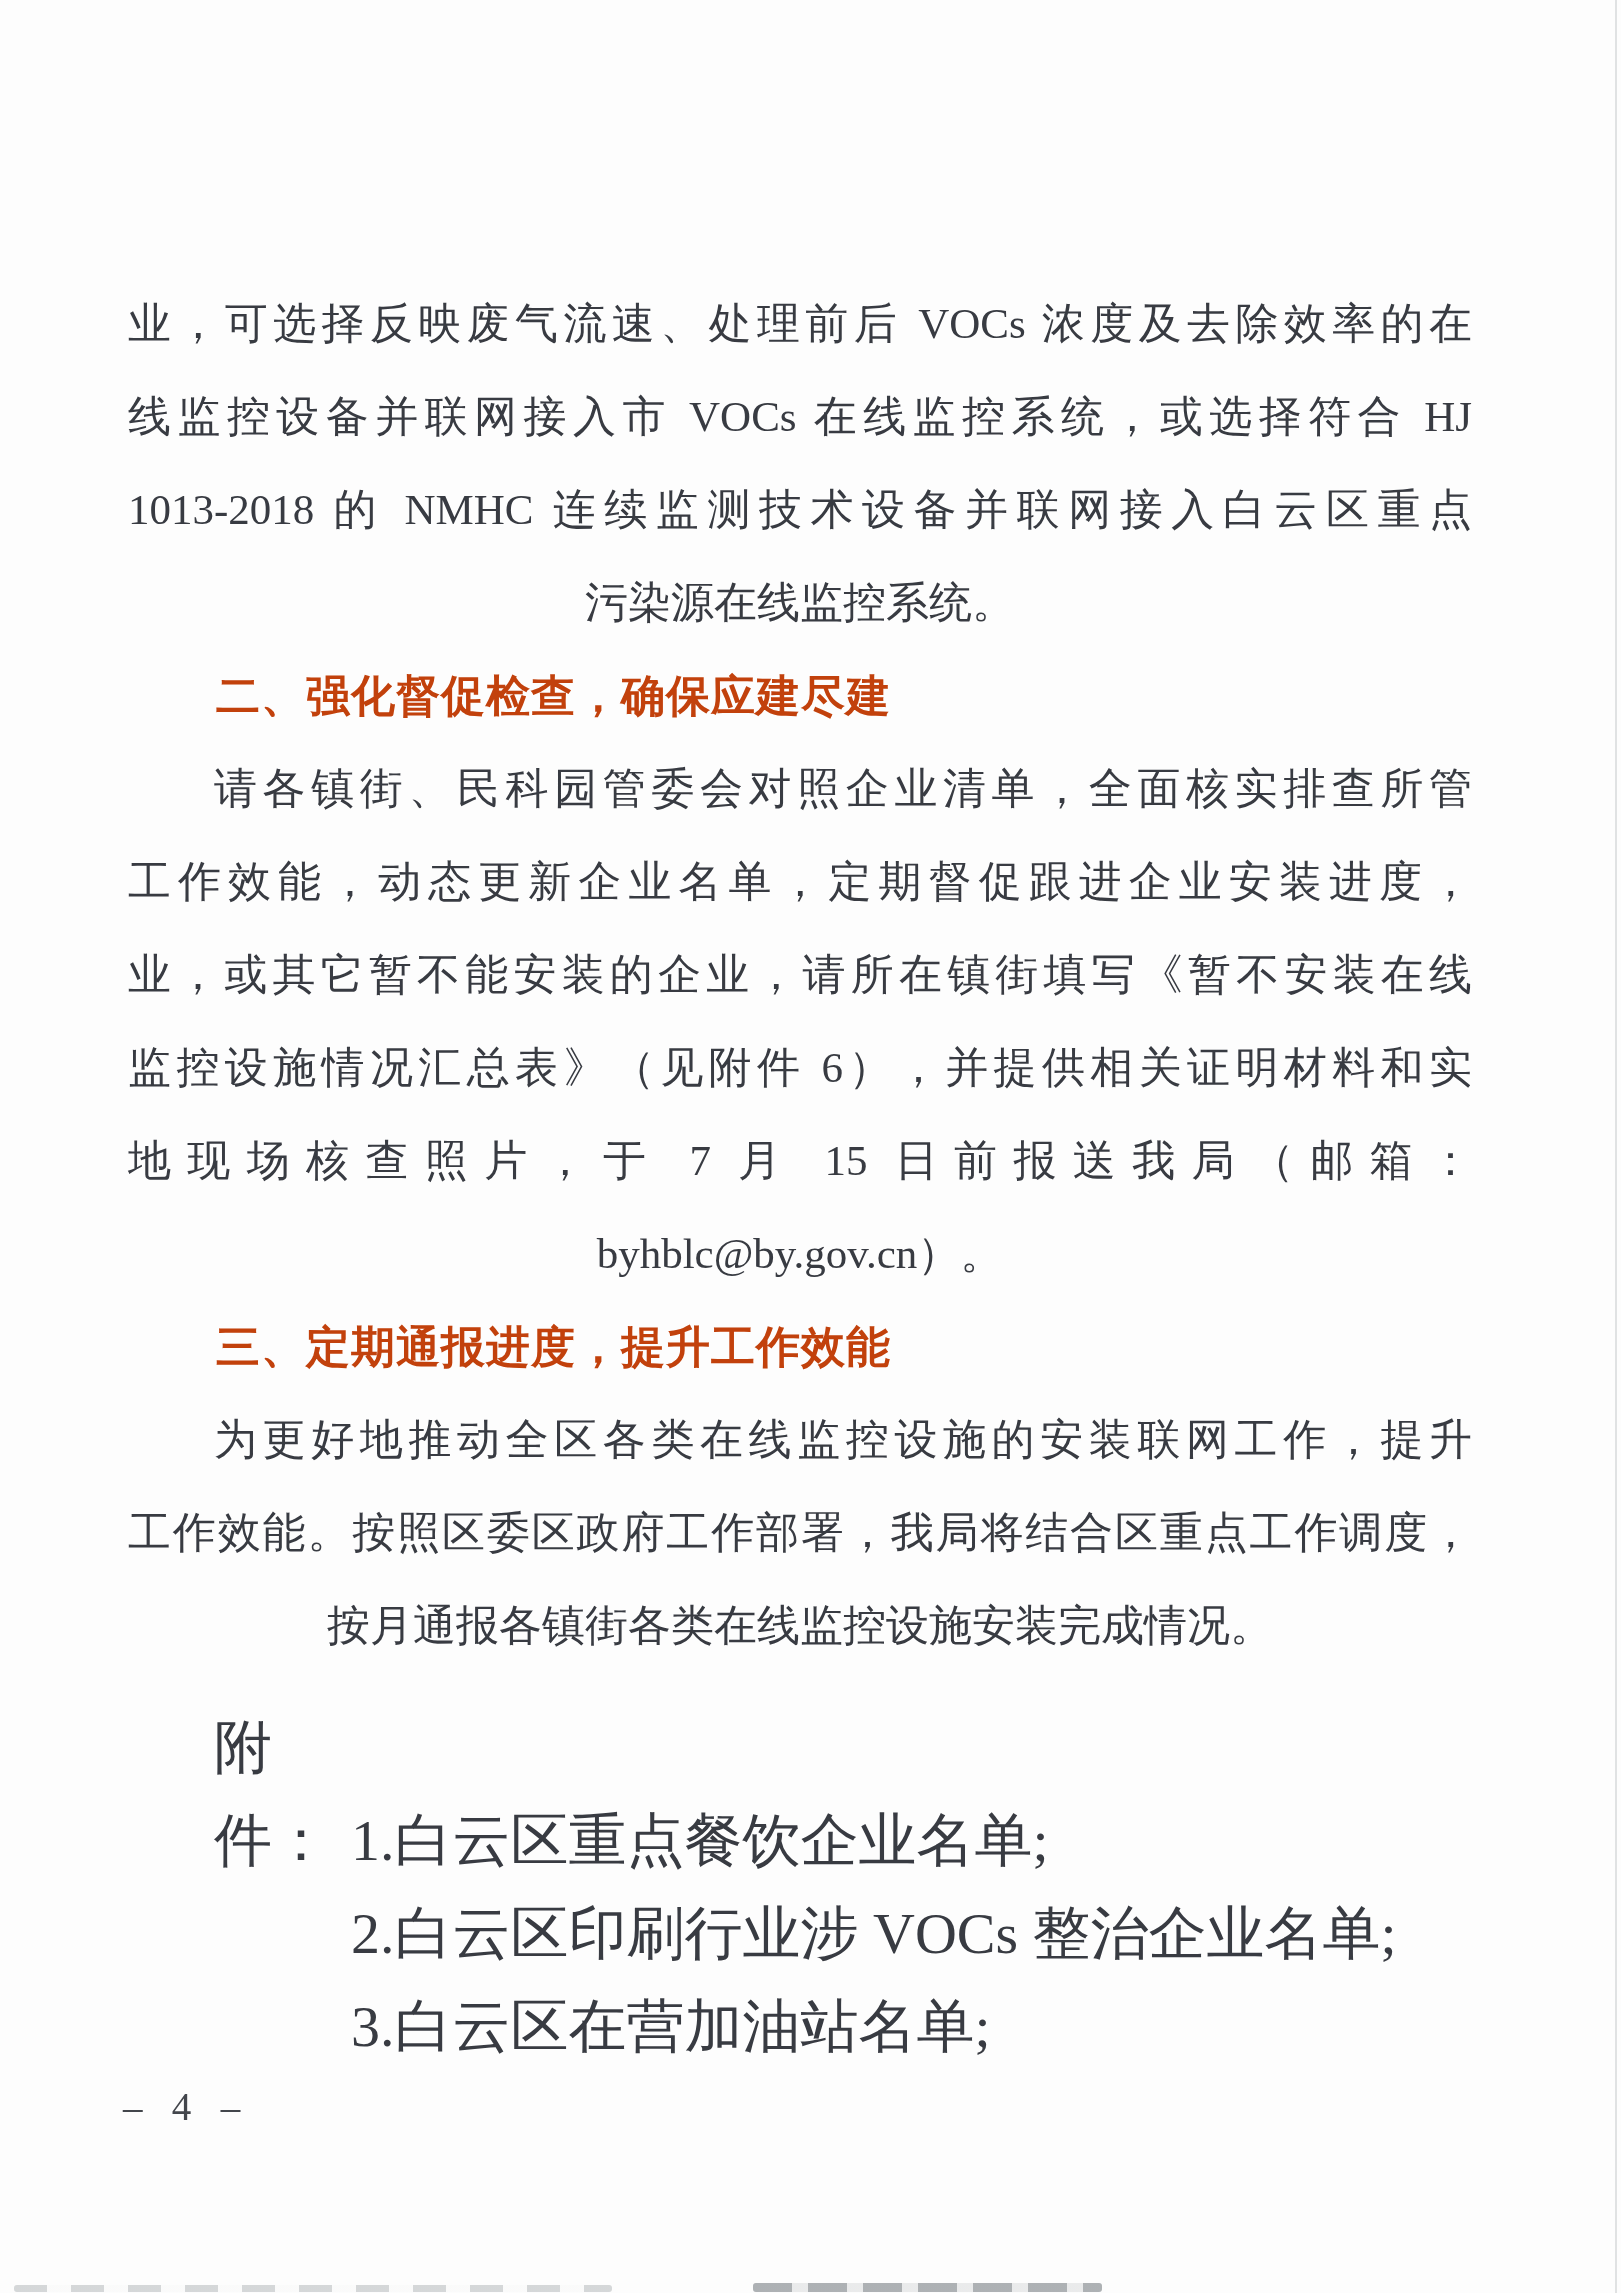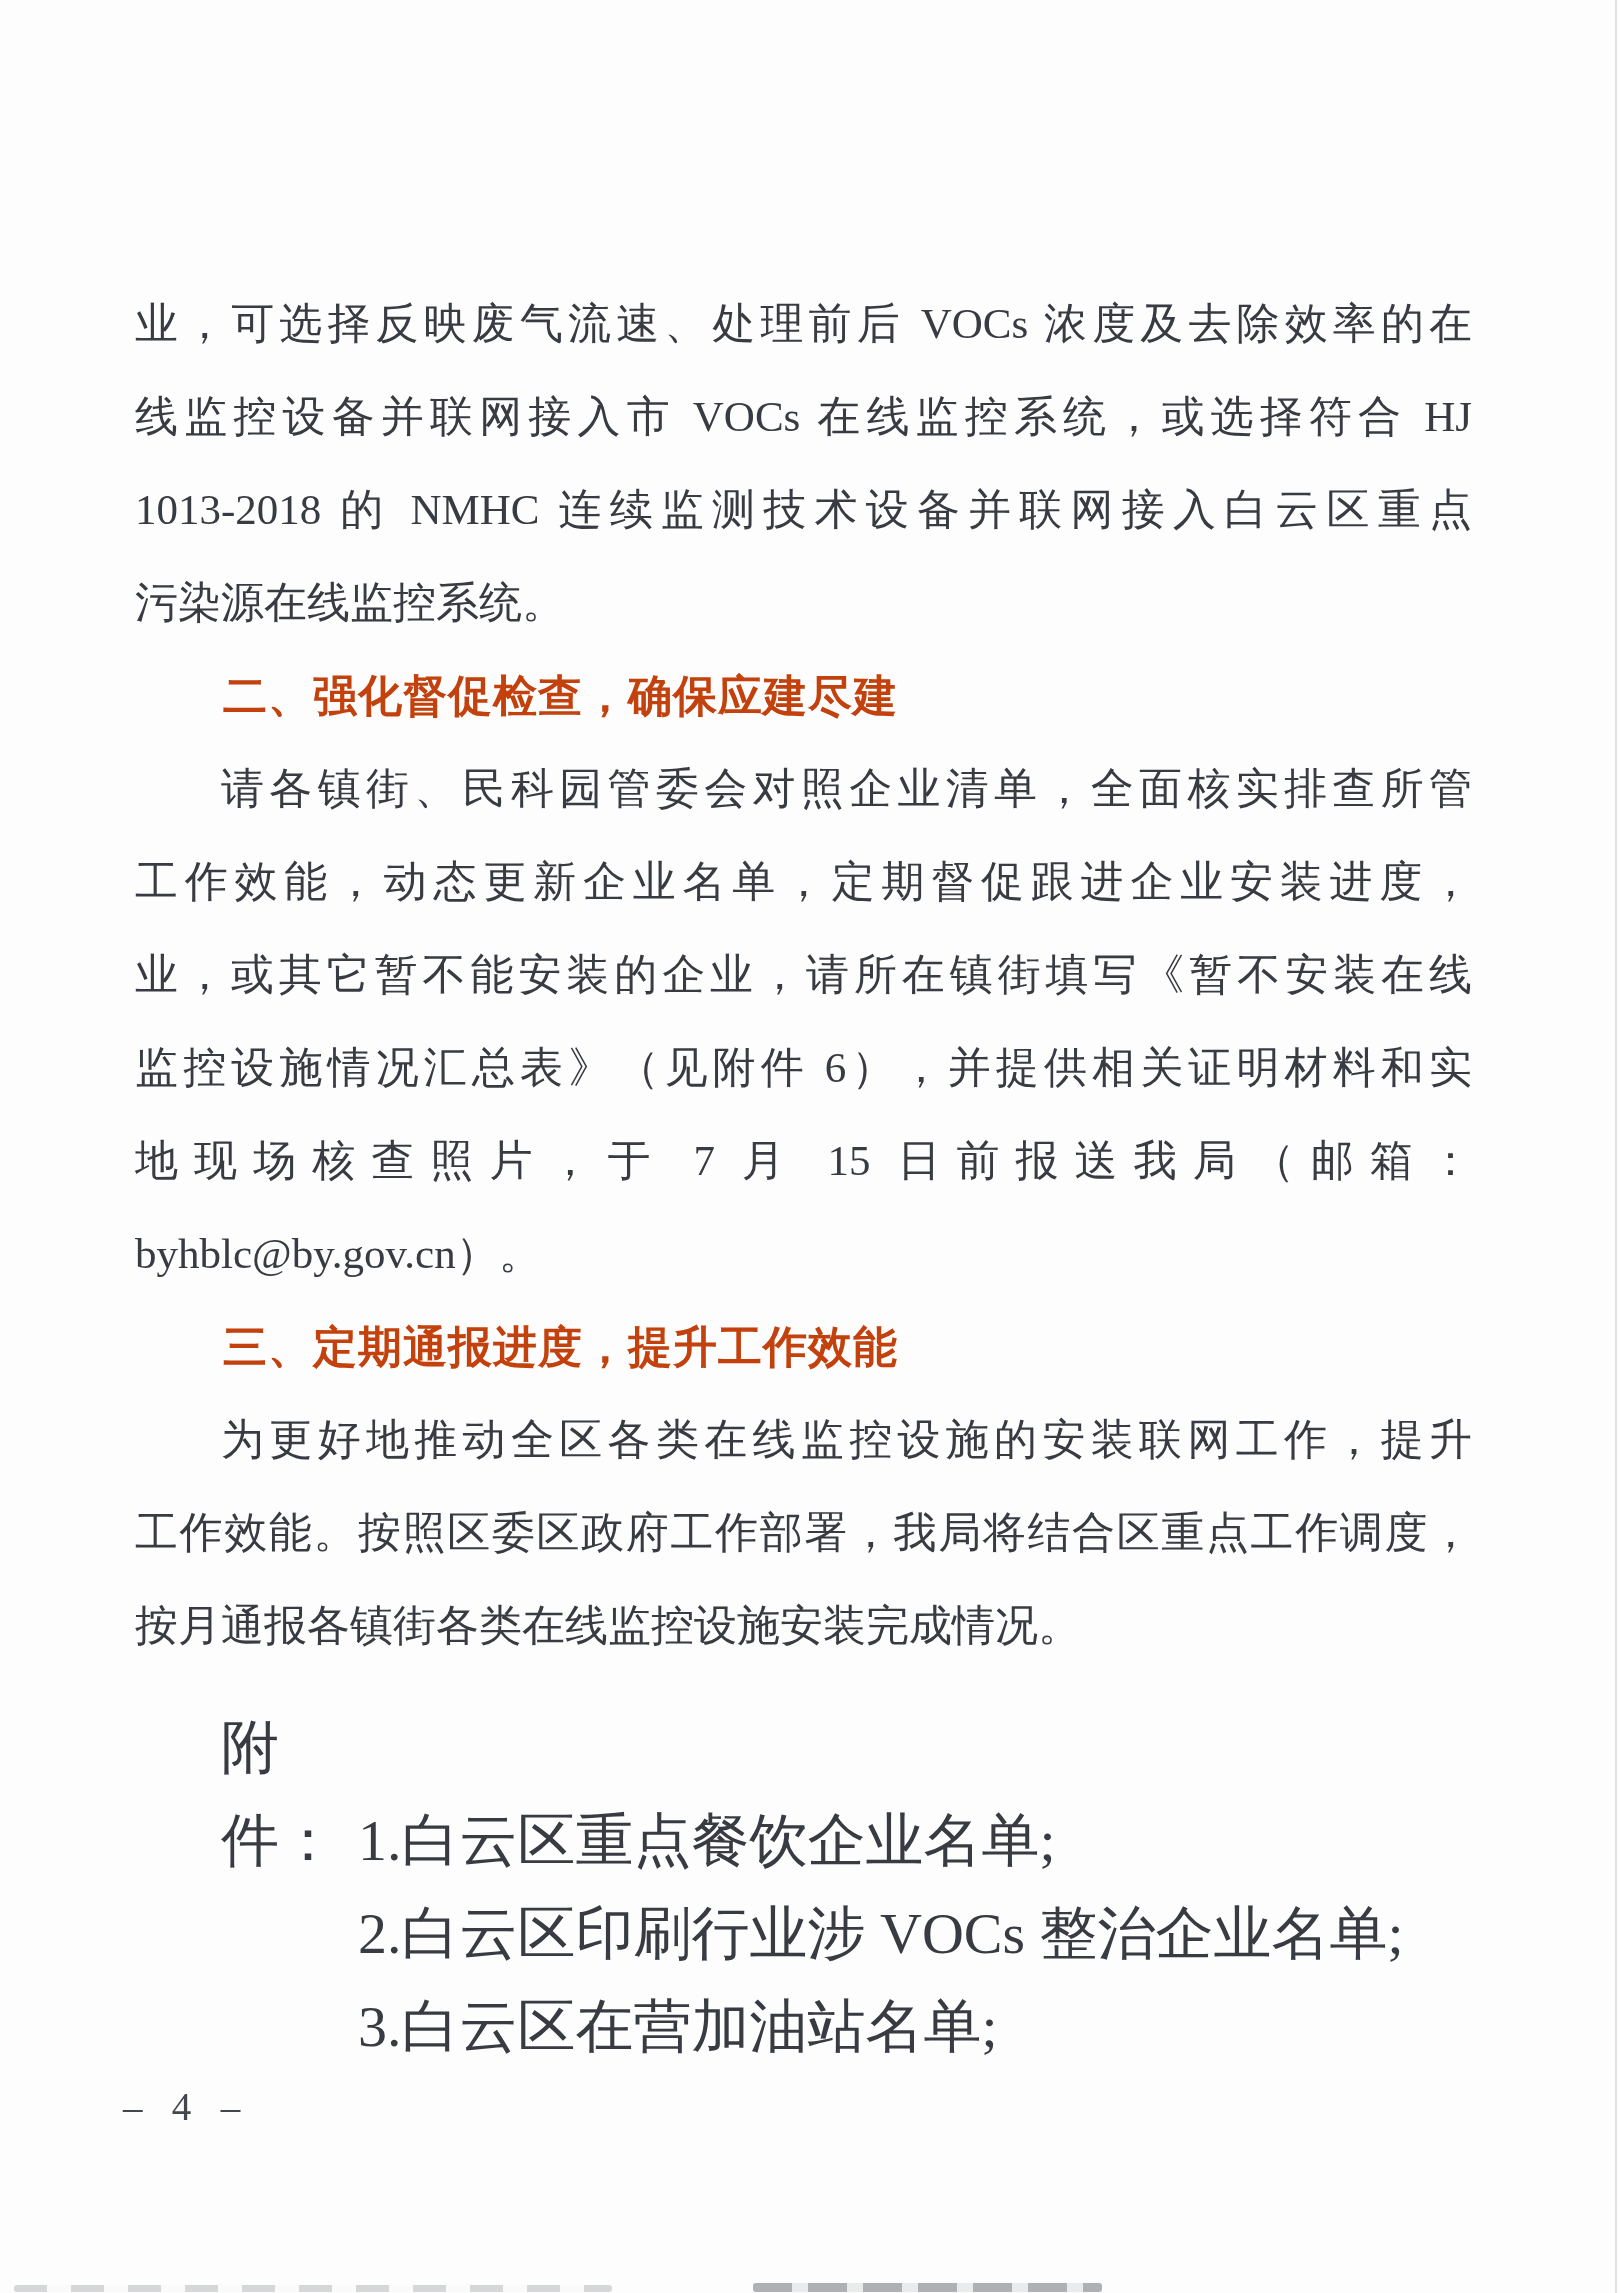--- a/index.html
+++ b/index.html
@@ -12,39 +12,39 @@
     width: 1621px;
     height: 2294px;
     margin: 0 auto;
     background: #fdfdfd;
     overflow: hidden;
     font-family: "Liberation Serif", "DejaVu Serif", serif;
     color: #383b42;
   }
   .content {
     position: absolute;
-    left: 135px;
+    left: 128px;
     right: 149px;
     top: 277px;
   }
   .line {
     font-size: 43px;
     line-height: 93px;
     white-space: nowrap;
     white-space: normal;
   }
   
   .j {
     text-align: justify;
     text-align-last: justify;
     text-justify: inter-character;
   }
   
   .l {
-    text-align: left;
+    text-align: center;
   }
   
   .first {
     text-indent: 2em;
   }
   .heading {
     font-family: "DejaVu Sans", "Liberation Sans", sans-serif;
     font-weight: bold;
     color: #c2410c;
     text-indent: 2em;

